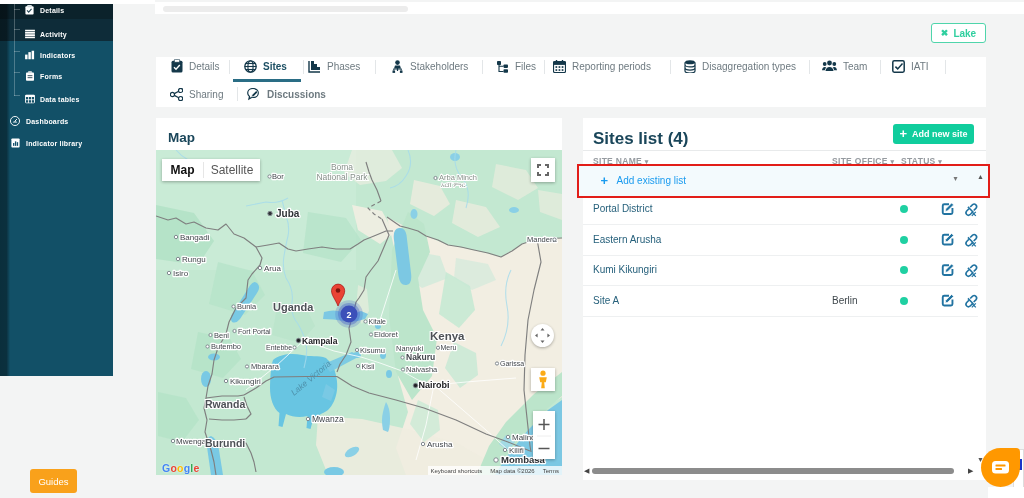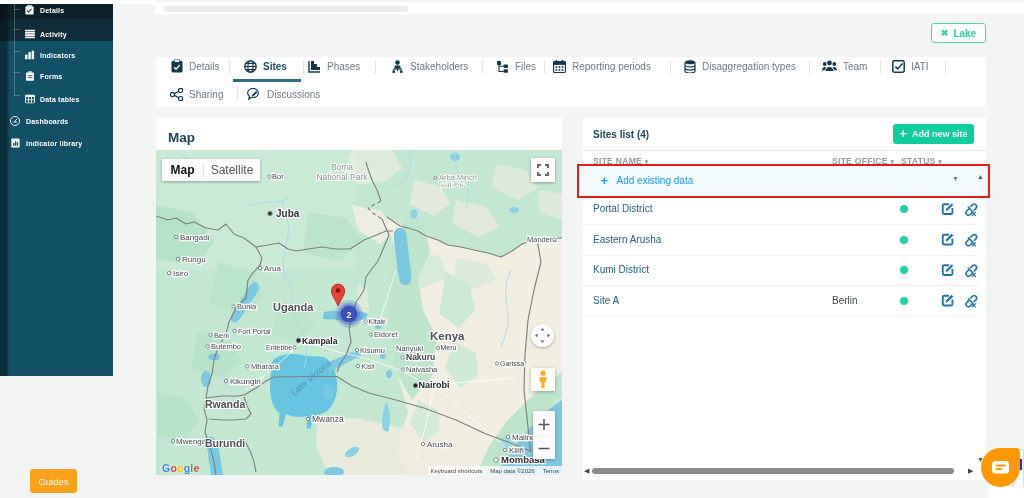--- a/index.html
+++ b/index.html
@@ -32,21 +32,21 @@
   #tabcard { left:156px; top:57px; width:830px; height:50px; background:#fff; }
   .tab { position:absolute; display:flex; align-items:center; gap:6px; height:16px; }
   .tab .tl { font-size:10px; color:#6e7a80; white-space:nowrap; }
   .tab.active .tl { color:#1c4f63; font-weight:bold;text-align:right; }
   .tsep { position:absolute; width:1px; height:14px; background:#e3e6e8; }
   #underline { position:absolute; left:77px; top:22px; width:68px; height:2.5px; background:#2a6d85; }
 
   
   #mapcard { left:156px; top:118px; width:406px; height:357px; background:#fff; }
   #sitescard { left:583px; top:118px; width:403px; height:362px; background:#fff; }
-  .cardtitle { color:#1a465a; font-weight:bold; font-size:10px; }
+  .cardtitle { color:#1a465a; font-weight:bold; font-size:17px; }
 
   
   .mapctl { position:absolute; background:#fff; box-shadow:0 1px 3px rgba(0,0,0,0.3); }
 
   
   #addnew { position:absolute; left:310px; top:6px; width:81px; height:20px; background:#10cd9d;
     border-radius:3px; color:#fff; font-size:9px; font-weight:bold;
     display:flex; align-items:center; justify-content:center; gap:5px; }
   .thead { position:absolute; font-size:8.5px; font-weight:bold; color:#969ba0; letter-spacing:0.3px; }
   .sname { position:absolute; font-size:10px; color:#26607b; }
@@ -246,21 +246,21 @@
   <div class="tab" style="left:14px;top:29px;">
     <svg width="13" height="13" viewBox="0 0 13 13">
         <circle cx="10.6" cy="2.4" r="2.1" fill="none" stroke="#14384a" stroke-width="1.2"></circle>
         <circle cx="2.4" cy="6.5" r="2.1" fill="none" stroke="#14384a" stroke-width="1.2"></circle>
         <circle cx="10.6" cy="10.6" r="2.1" fill="none" stroke="#14384a" stroke-width="1.2"></circle>
         <line x1="4.3" y1="5.6" x2="8.8" y2="3.2" stroke="#14384a" stroke-width="1.2"></line>
         <line x1="4.3" y1="7.4" x2="8.8" y2="9.8" stroke="#14384a" stroke-width="1.2"></line>
       </svg>
     <span class="tl">Sharing</span>
   </div>
-  <div class="tab" style="left:91px;top:29px;">
+  <div class="tab" style="left:91px;top:29px;font-weight:bold;">
     <svg width="14" height="13" viewBox="0 0 14 13">
         <path d="M6 .5C3 .5.7 2.5.7 5c0 1.4.7 2.6 1.8 3.4L1.9 11l2.7-1.6c.4.1.9.1 1.4.1 3 0 5.3-2 5.3-4.5S9 .5 6 .5z" fill="none" stroke="#14384a" stroke-width="1.2"></path>
         <path d="M5 6.8l4.2-4.1 1.7 1.6-4.2 4.1-2.1.5z" fill="#14384a" stroke="#fff" stroke-width="0.6"></path>
       </svg>
     <span class="tl">Discussions</span>
   </div>
 
   <div class="tsep" style="left:73px;top:3px;"></div>
   <div class="tsep" style="left:147px;top:3px;"></div>
   <div class="tsep" style="left:219px;top:3px;"></div>
@@ -514,27 +514,27 @@
       <span>Add new site</span>
     </div>
   <div class="abs" style="left:0;top:31.5px;width:403px;height:1px;background:#e8eaeb;"></div>
 
   <div class="thead" style="left:10px;top:38px;">SITE NAME <span style="font-size:7px;">▾</span></div>
   <div class="thead" style="left:249px;top:38px;">SITE OFFICE <span style="font-size:7px;">▾</span></div>
   <div class="thead" style="left:318px;top:38px;">STATUS <span style="font-size:7px;">▾</span></div>
 
   <div id="redrow">
     <span style="position:absolute;left:22px;top:7px;color:#1a9bef;font-size:13px;font-weight:bold;">+</span>
-    <span style="position:absolute;left:38px;top:9px;color:#1a9bef;font-size:10px;">Add existing data</span>
+    <span style="position:absolute;left:38px;top:9px;color:#1a9bef;font-size:10px;">Add existing list</span>
     <span style="position:absolute;left:375px;top:8px;color:#777;font-size:8px;">▾</span>
   </div>
 
   <div class="sname" style="left:10px;top:85px;">Portal District</div>
   <div class="sname" style="left:10px;top:116px;">Eastern Arusha</div>
-  <div class="sname" style="left:10px;top:146px;">Kumi District</div>
+  <div class="sname" style="left:10px;top:146px;">Kumi Kikungiri</div>
   <div class="sname" style="left:10px;top:177px;">Site A</div>
   <div style="position:absolute;left:249px;top:177px;font-size:10px;color:#3f474c;">Berlin</div>
 
   <div class="rowsep" style="top:106px;"></div>
   <div class="rowsep" style="top:136.5px;"></div>
   <div class="rowsep" style="top:167px;"></div>
   <div class="rowsep" style="top:198px;"></div>
 
   <div class="dot" style="left:317px;top:87px;"></div>
   <div class="dot" style="left:317px;top:117.5px;"></div>

